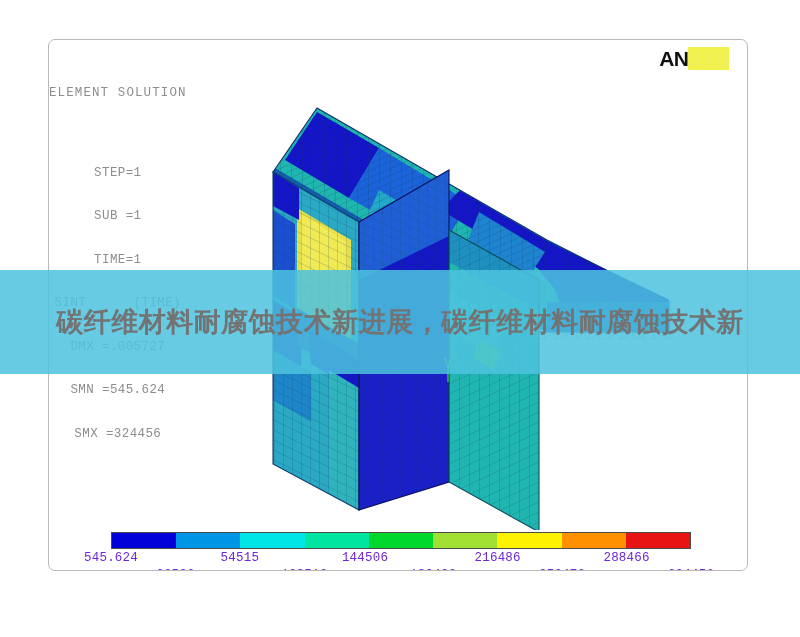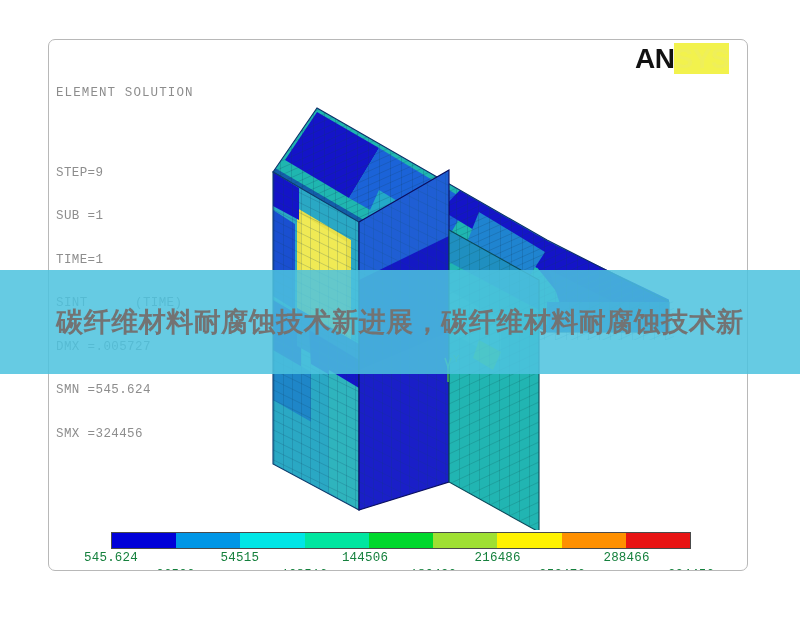--- a/index.html
+++ b/index.html
@@ -28,42 +28,42 @@
   .ansys-text{
     font-family:"Liberation Mono","DejaVu Sans Mono",monospace;
     color:#8d8d8d;
     font-size:12.5px;
     line-height:14.5px;
     letter-spacing:0.4px;
     white-space:pre;
   }
   #solution-header{
     position:absolute;
-    left:7px; top:17px;
+    left:0; top:17px;text-align:center;
   }
   #solution-title{
     letter-spacing:1.1px;
     margin-bottom:7px;
   }
   #solution-params div{white-space:pre;}
 
   #stamp-block{
     position:absolute;
     right:18px; top:37px;
     text-align:right;
   }
   #stamp-block div{white-space:pre;}
 
   
   #ansys-logo{
     position:absolute;
     right:18px; top:8px;
     font-family:"Liberation Sans", sans-serif;
     font-weight:bold;
-    font-size:28px;
+    font-size:21px;
     letter-spacing:-0.5px;
     line-height:21px;
   }
   #ansys-logo .an{color:#111111;}
   #ansys-logo .sys{
     color:#efef5a;
     background:#f2f24d;
     -webkit-text-stroke:0px;
   }
 
@@ -86,21 +86,21 @@
     width:580px;height:17px;
     border:1px solid #4a4a4a;
     box-sizing:border-box;
   }
   #legend-bar > div{flex:1 1 0;height:100%;}
   #legend-labels{
     position:relative;
     height:36px;
     font-family:"Liberation Mono","DejaVu Sans Mono",monospace;
     font-size:12.5px;
-    color:#15803d;
+    color:#6d28d9;
     letter-spacing:0.2px;
   }
   .legend-label{
     position:absolute;
     white-space:nowrap;
     transform:translateX(-50%);
   }
   .legend-label.up{top:2px;}
   .legend-label.down{top:19px;}
 
@@ -246,21 +246,21 @@
         <path d="M396 318 L399 327 L402 318" stroke="#49c24a" stroke-width="1.4" fill="none"></path>
         <path d="M399 327 L399 342" stroke="#49c24a" stroke-width="1.4" fill="none"></path>
         <text x="404" y="322" fill="#49c24a" font-family="Liberation Mono, monospace" font-size="11">Y</text>
       </g>
     </svg>
   </div>
 
   <div id="solution-header" class="ansys-text">
     <div id="solution-title">ELEMENT SOLUTION</div>
     <div id="solution-params">
-      <div>STEP=9</div>
+      <div>STEP=1</div>
       <div>SUB =1</div>
       <div>TIME=1</div>
       <div>SINT      (TIME)</div>
       <div>DMX =.005727</div>
       <div>SMN =545.624</div>
       <div>SMX =324456</div>
     </div>
   </div>
 
   <div id="ansys-logo">

